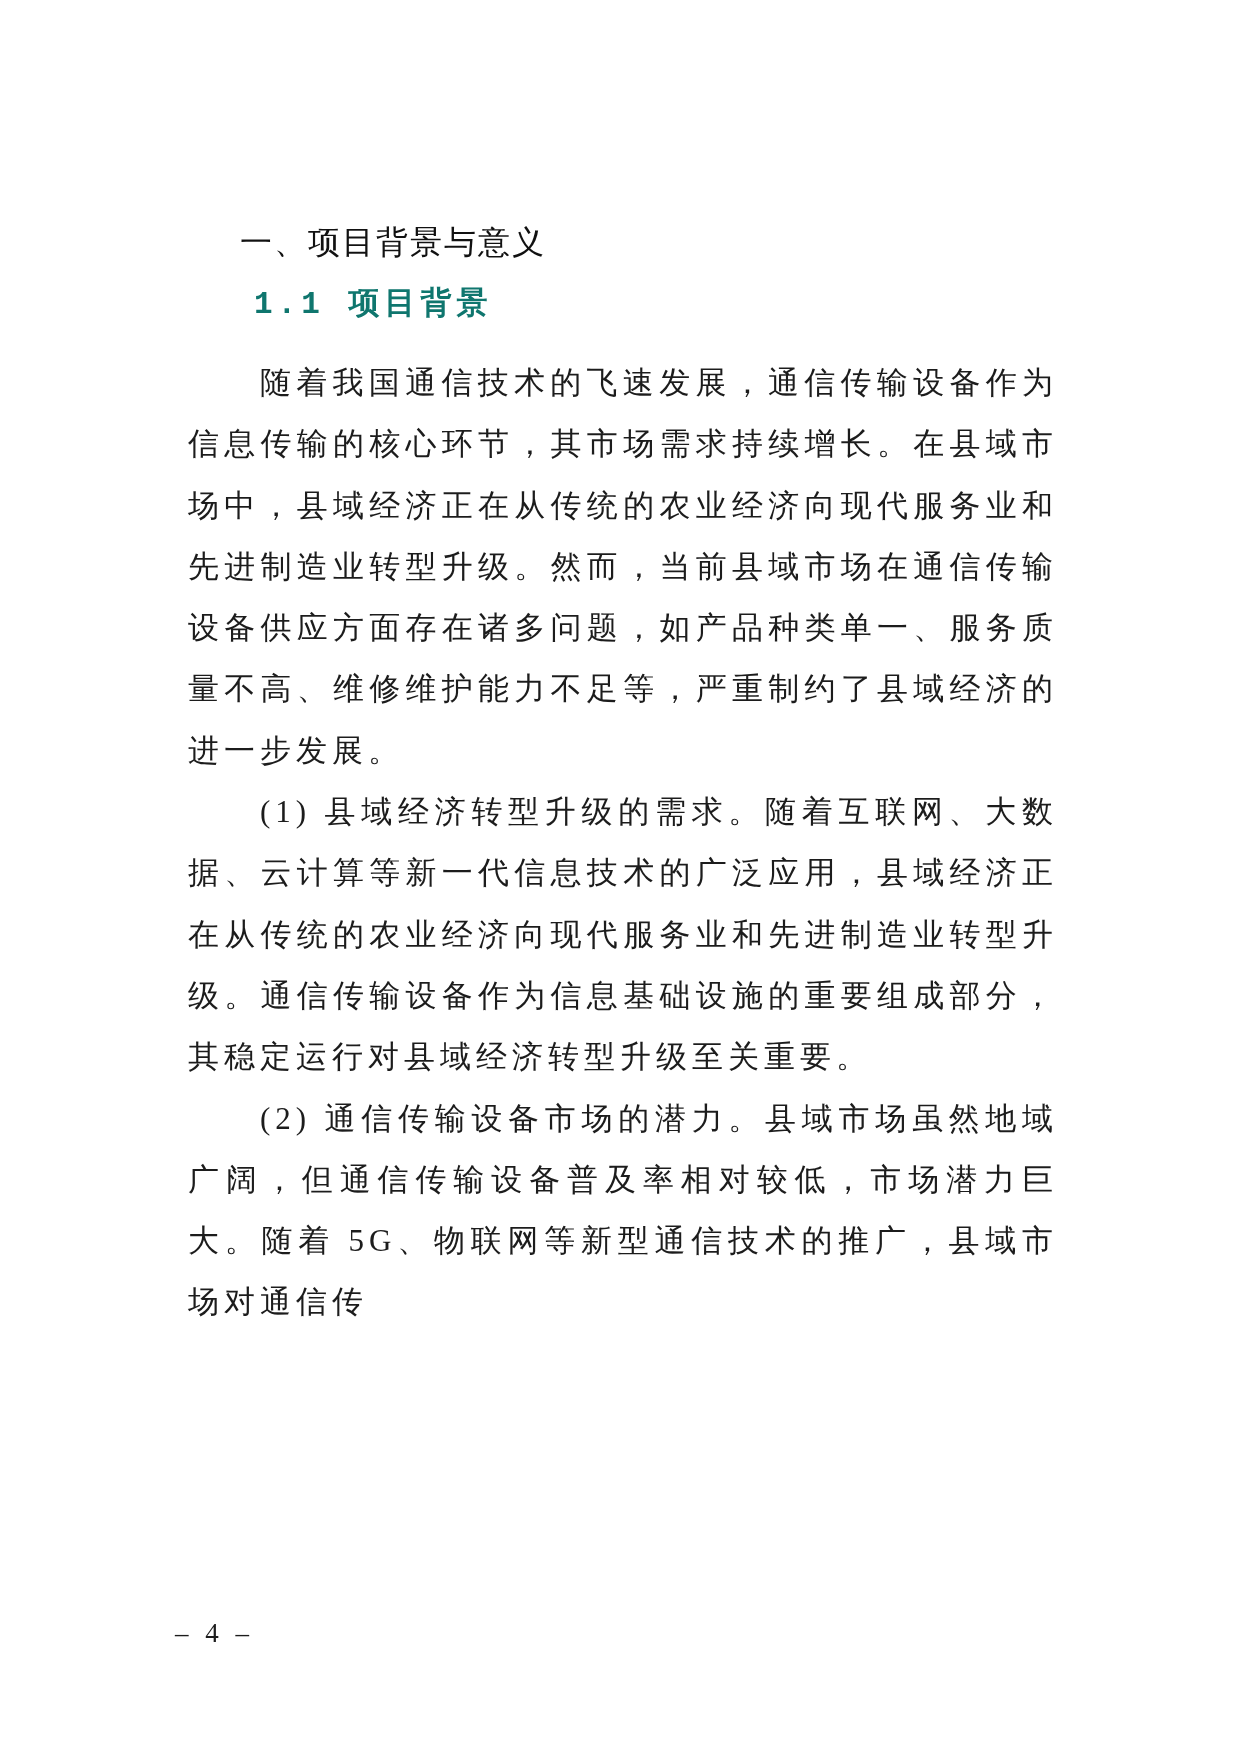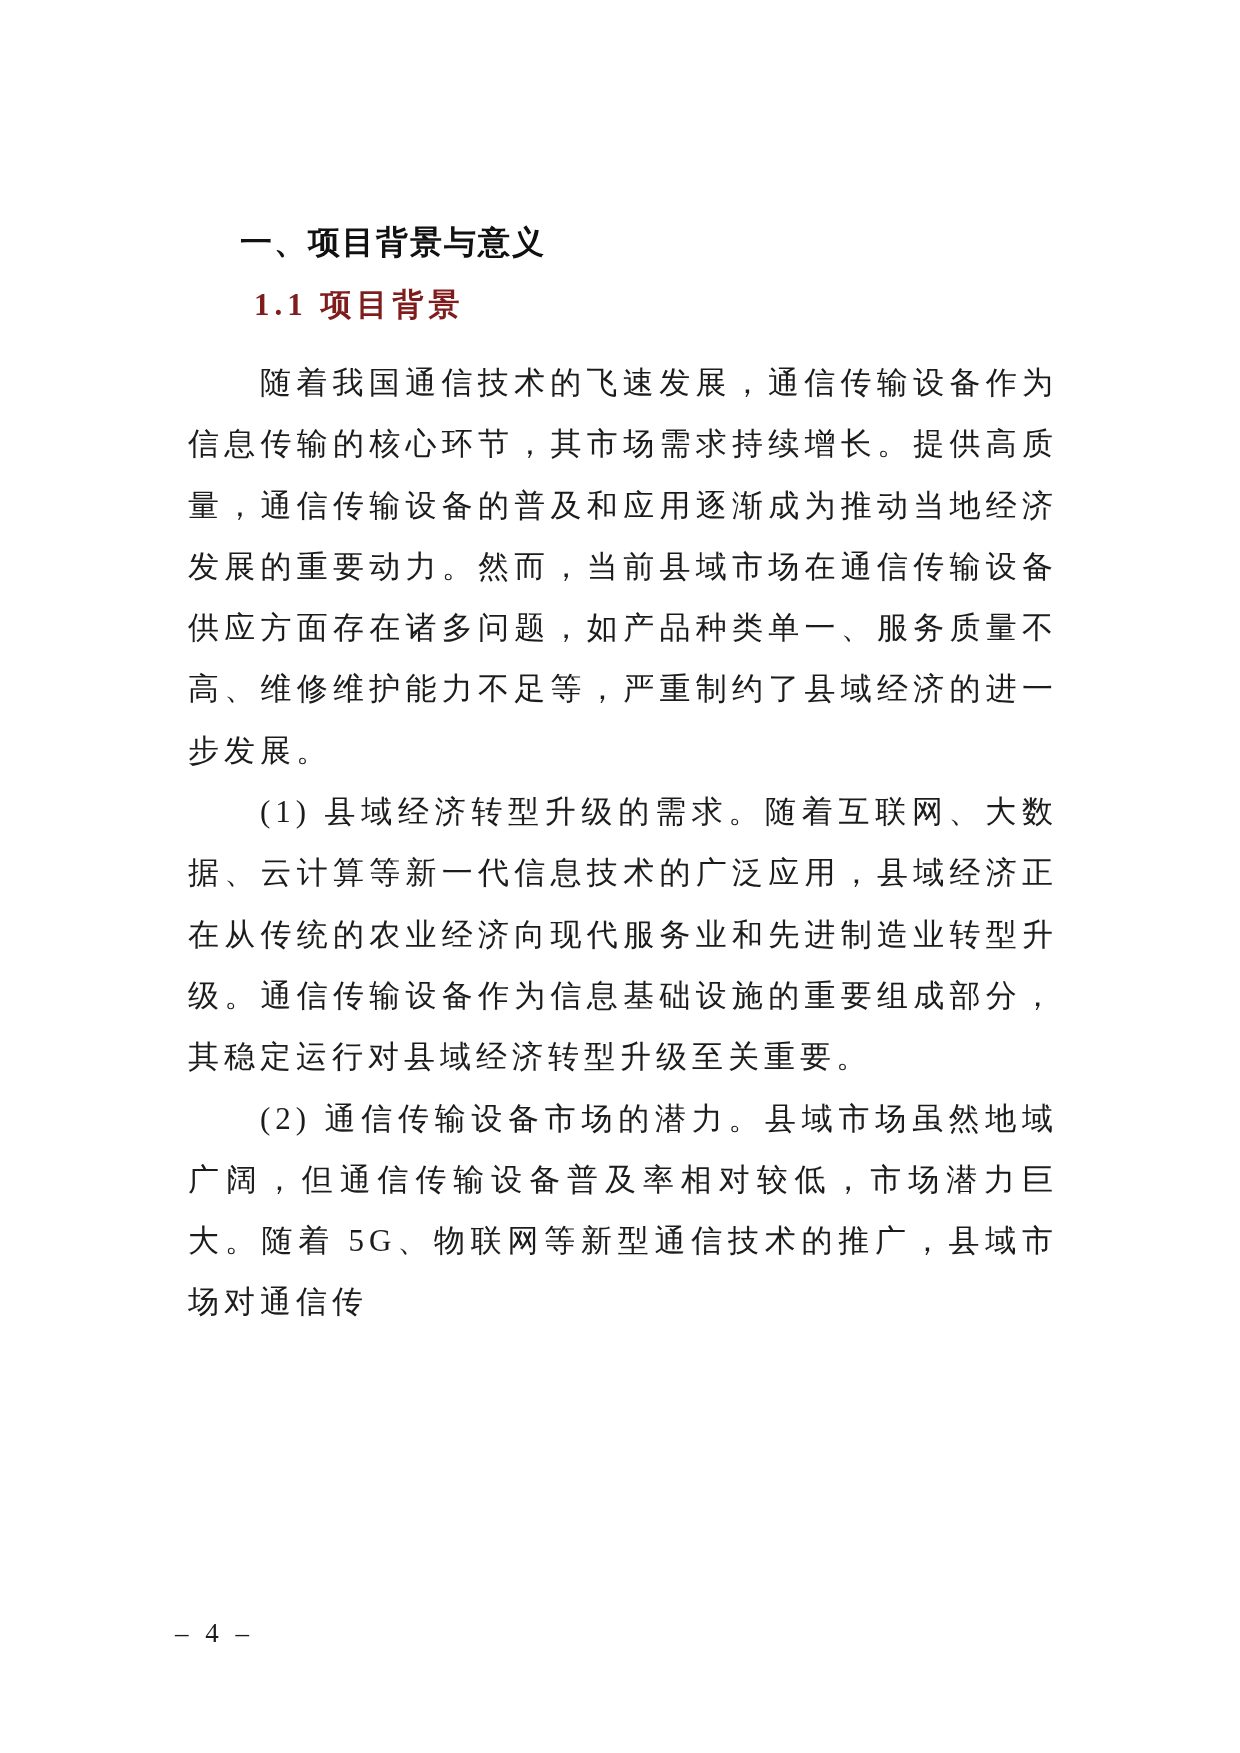--- a/index.html
+++ b/index.html
@@ -18,34 +18,34 @@
   }
   .content {
     position: absolute;
     left: 188px;
     top: 0;
     width: 870px;
   }
   .section-heading {
     margin: 222px 0 0 52px;
     font-family: "Liberation Sans", sans-serif;
-    font-weight: 700;
+    font-weight: 400;
     font-size: 32px;
     line-height: 40px;
     letter-spacing: 2px;
     color: #111111;
   }
   .subsection-heading {
     margin: 22px 0 0 66px;
-    font-family: Liberation Serif, serif;
+    font-family: Liberation Mono, monospace;
     font-weight: 700;
     font-size: 31px;
     line-height: 42px;
     letter-spacing: 5px;
-    color: #7f1d1d;
+    color: #0f766e;
   }
   .body-text {
     margin-top: 26px;
   }
   .body-text p {
     margin: 0;
     font-size: 31px;
     line-height: 61.3px;
     letter-spacing: 5px;
     text-align: justify;
@@ -64,19 +64,19 @@
   }
 </style>
 </head>
 <body>
 
 <div class="page">
   <div class="content">
     <h1 class="section-heading">一、项目背景与意义</h1>
     <h2 class="subsection-heading">1.1 项目背景</h2>
     <div class="body-text">
-      <p>随着我国通信技术的飞速发展，通信传输设备作为信息传输的核心环节，其市场需求持续增长。提供高质量，通信传输设备的普及和应用逐渐成为推动当地经济发展的重要动力。然而，当前县域市场在通信传输设备供应方面存在诸多问题，如产品种类单一、服务质量不高、维修维护能力不足等，严重制约了县域经济的进一步发展。</p>
+      <p>随着我国通信技术的飞速发展，通信传输设备作为信息传输的核心环节，其市场需求持续增长。在县域市场中，县域经济正在从传统的农业经济向现代服务业和先进制造业转型升级。然而，当前县域市场在通信传输设备供应方面存在诸多问题，如产品种类单一、服务质量不高、维修维护能力不足等，严重制约了县域经济的进一步发展。</p>
       <p>(1) 县域经济转型升级的需求。随着互联网、大数据、云计算等新一代信息技术的广泛应用，县域经济正在从传统的农业经济向现代服务业和先进制造业转型升级。通信传输设备作为信息基础设施的重要组成部分，其稳定运行对县域经济转型升级至关重要。</p>
       <p>(2) 通信传输设备市场的潜力。县域市场虽然地域广阔，但通信传输设备普及率相对较低，市场潜力巨大。随着 5G、物联网等新型通信技术的推广，县域市场对通信传</p>
     </div>
   </div>
   <div class="page-number">– 4 –</div>
 </div>
 
 </body></html>

